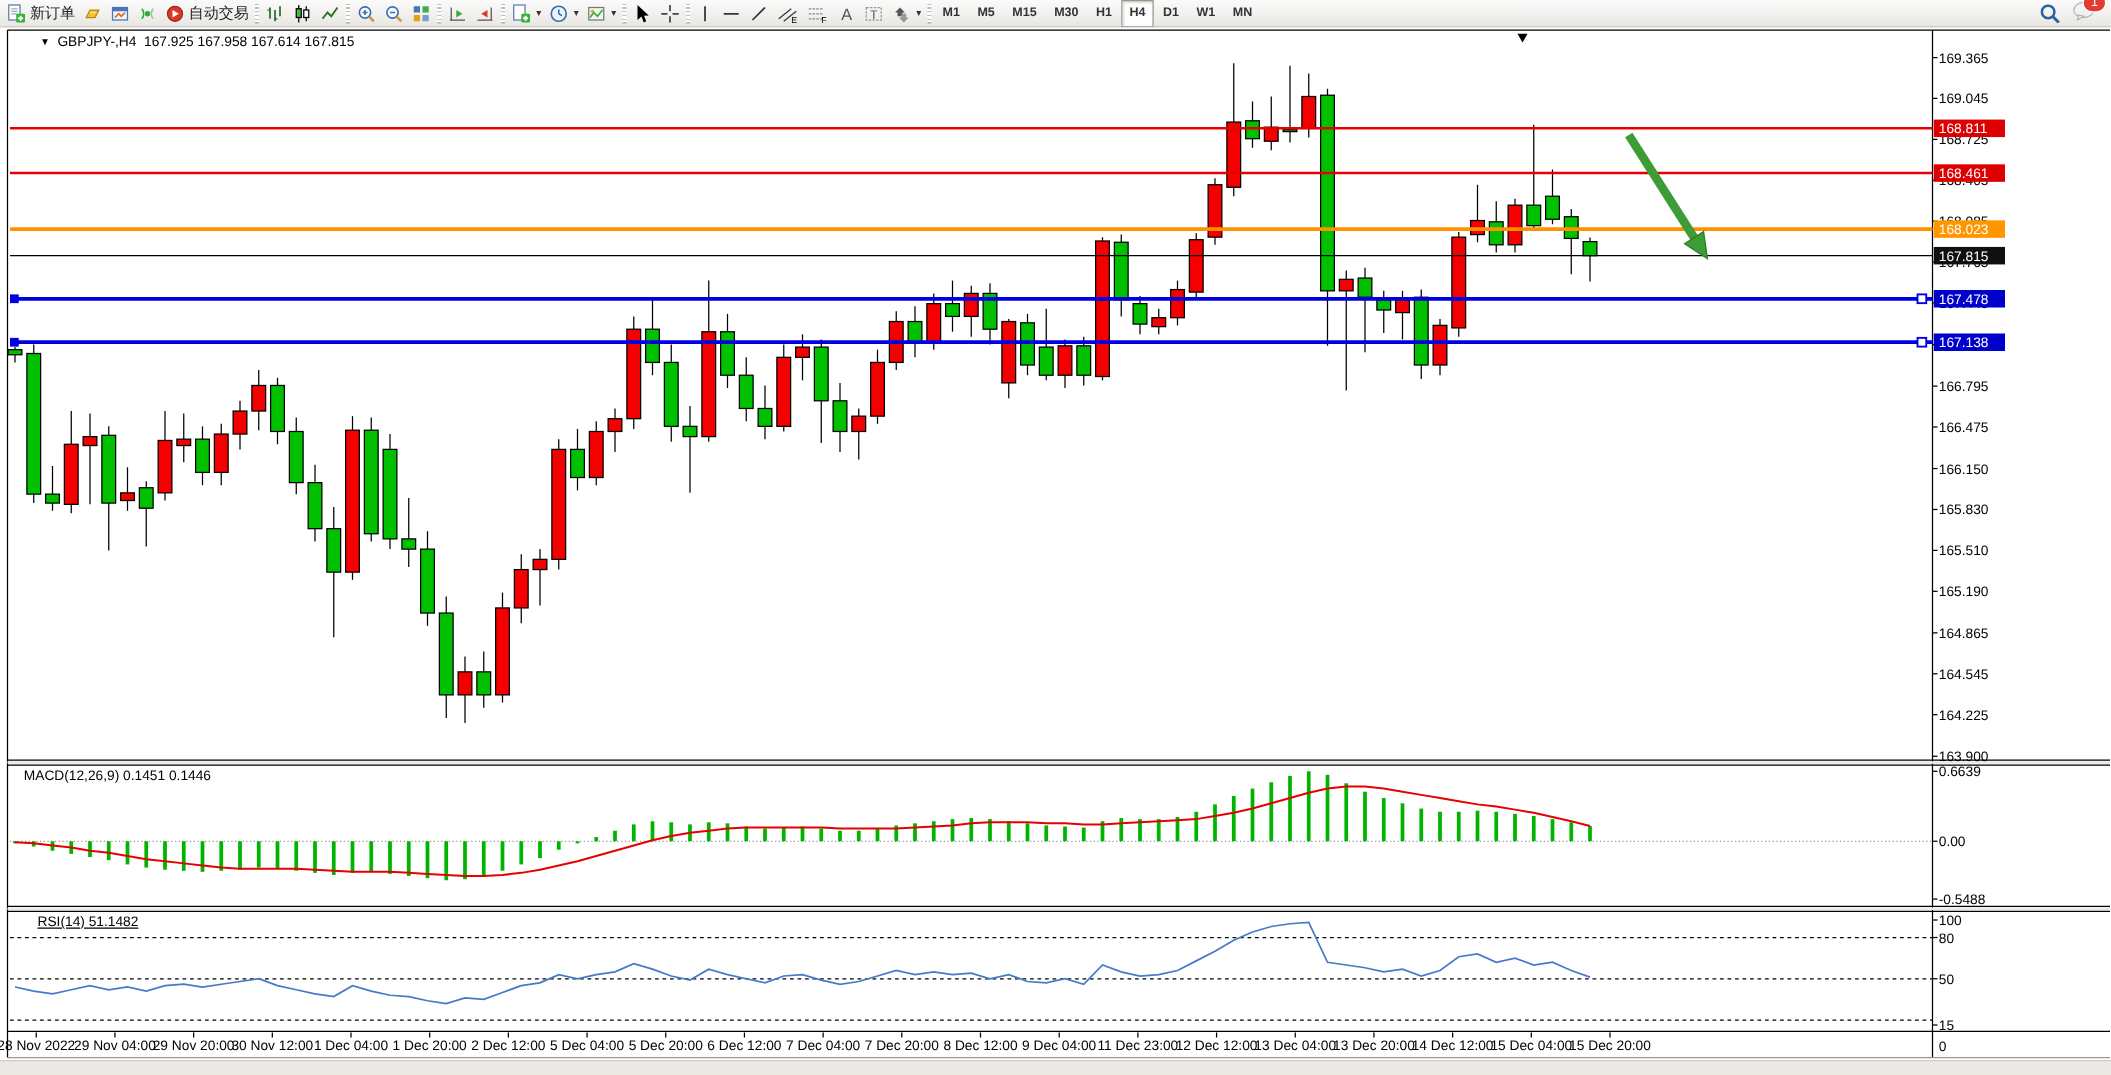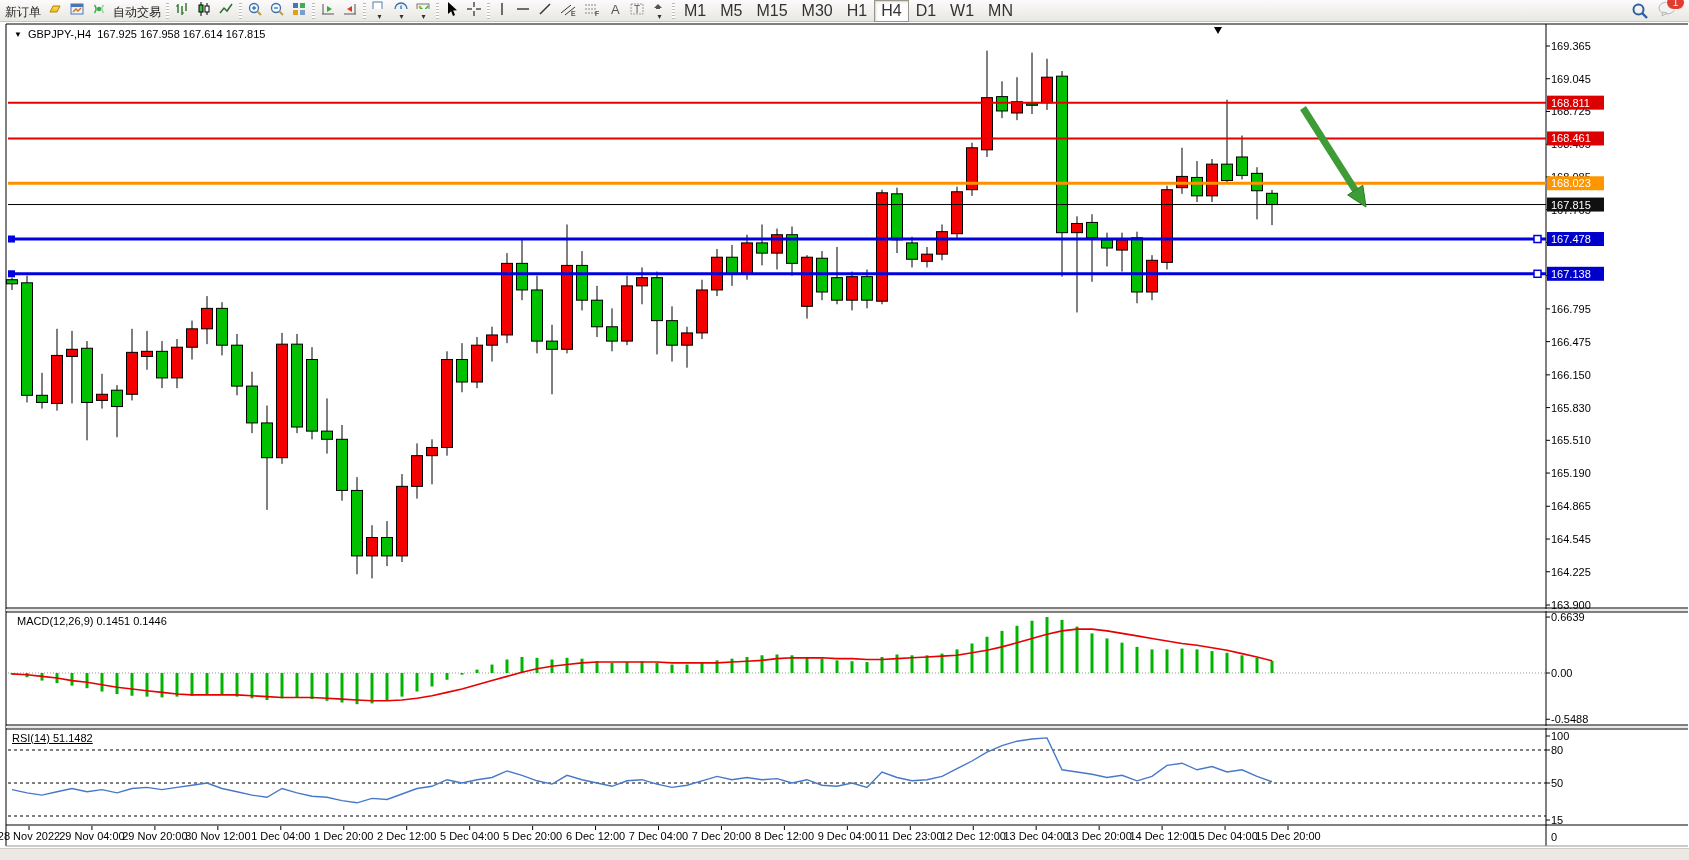--- a/index.html
+++ b/index.html
@@ -2,36 +2,36 @@
 <html><head>
 <meta charset="utf-8">
 <style>
   html,body{margin:0;padding:0;background:#ece9e4;width:1689px;height:860px;overflow:hidden;
     font-family:"Liberation Sans",sans-serif;-webkit-font-smoothing:none;}
   .app{position:relative;width:1689px;height:860px;}
   
   .toolbar{position:absolute;left:0;top:0;width:1689px;height:22px;
     background:linear-gradient(#fbfbfb,#e9e7e2);border-bottom:1px solid #c9c5bd;
     display:flex;align-items:center;padding:0 2px;box-sizing:border-box;font-size:12px;color:#222;}
-  .tb-btn{display:inline-flex;align-items:center;gap:3px;height:20px;padding:0 3px;cursor:default;flex-direction:column;}
+  .tb-btn{display:inline-flex;align-items:center;gap:3px;height:20px;padding:0 3px;cursor:default;}
   .tb-btn svg{display:block;}
   .tb-grip{width:3px;height:16px;margin:0 2px;background:repeating-linear-gradient(#bbb 0 1px,#fff 1px 3px);}
   .caret{font-size:8px;color:#333;margin-left:1px;}
-  .tf-btn{font-size:16px;color:#333;padding:2px 6px;height:16px;line-height:16px;border:1px solid transparent;}
+  .tf-btn{font-size:10px;color:#333;padding:2px 6px;height:16px;line-height:16px;border:1px solid transparent;font-weight:bold;}
   .tf-btn.active{background:#fdfdfd;border:1px solid #9a968e;box-shadow:inset 1px 1px 2px #d7d3cb;}
   .tb-right{margin-left:auto;display:flex;align-items:center;gap:8px;padding-right:10px;position:relative;}
   .badge{position:absolute;top:-6px;right:-8px;background:#e03c2f;color:#fff;border-radius:8px;
     min-width:13px;height:13px;font-size:10px;line-height:13px;text-align:center;padding:0 2px;border:1px solid #fff;}
   .bubble-wrap{position:relative;}
   
   .chart-window{position:absolute;left:0;top:22px;width:1689px;height:826px;background:#fff;}
-  .panel-label{position:absolute;font-size:11px;color:#000;white-space:pre;}
+  .panel-label{position:absolute;font-size:11px;color:#000;white-space:pre;margin-left:18px;}
   #symbol-label{left:14px;top:6px;}
   #symbol-label .tri{font-size:8px;margin-right:6px;vertical-align:1px;}
-  #macd-label{left:17px;top:593px;}
+  #macd-label{left:1px;top:593px;}
   #rsi-label{left:12px;top:710px;text-decoration:underline;}
   svg text{font-family:"Liberation Sans",sans-serif;}
   .statusbar{position:absolute;left:0;top:848px;width:1689px;height:12px;background:#ece9e4;border-top:1px solid #cfccc5;}
 </style>
 </head>
 <body>
 
 <div class="app">
 
   <div class="toolbar">

